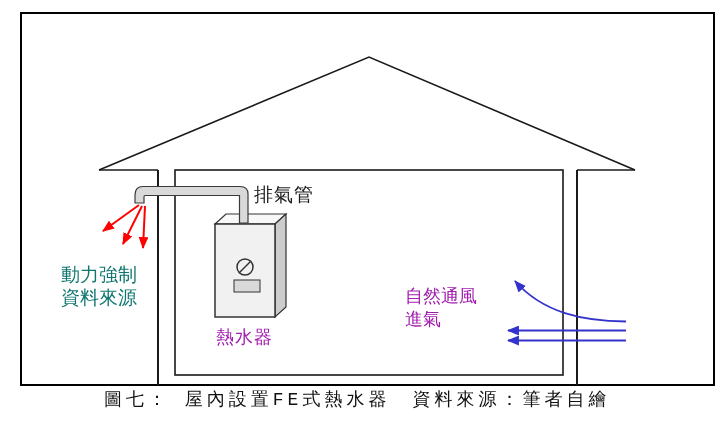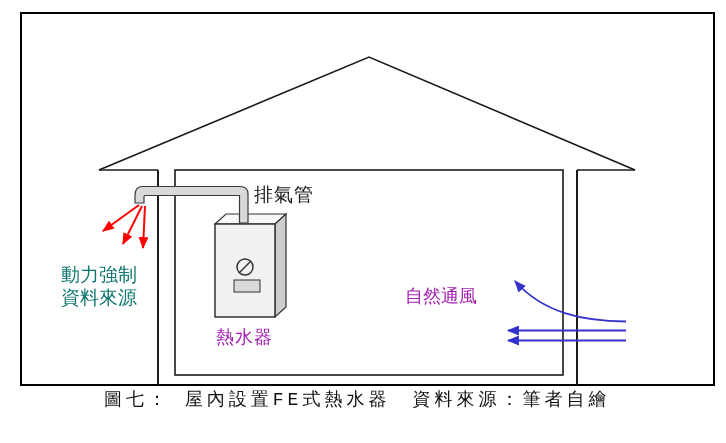--- a/index.html
+++ b/index.html
@@ -82,17 +82,18 @@
 
   <div class="lbl lbl-water-heater">熱水器</div>
 
   <div class="lbl lbl-forced">
     <div>動力強制</div>
     <div>資料來源</div>
   </div>
 
   <div class="lbl lbl-intake">
     <div>自然通風</div>
+    <div>進氣</div>
   </div>
 
   <div class="caption">圖七： 屋內設置FE式熱水器　資料來源：筆者自繪</div>
 
 </div>
 
 </body></html>

